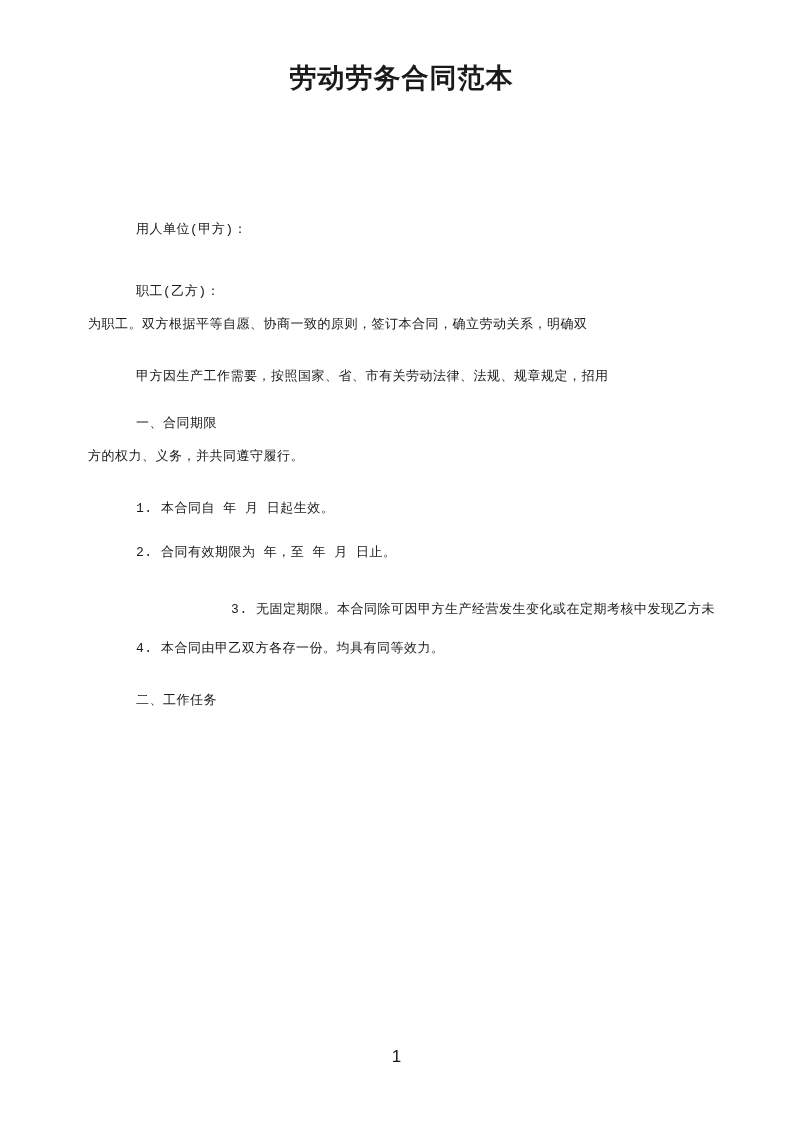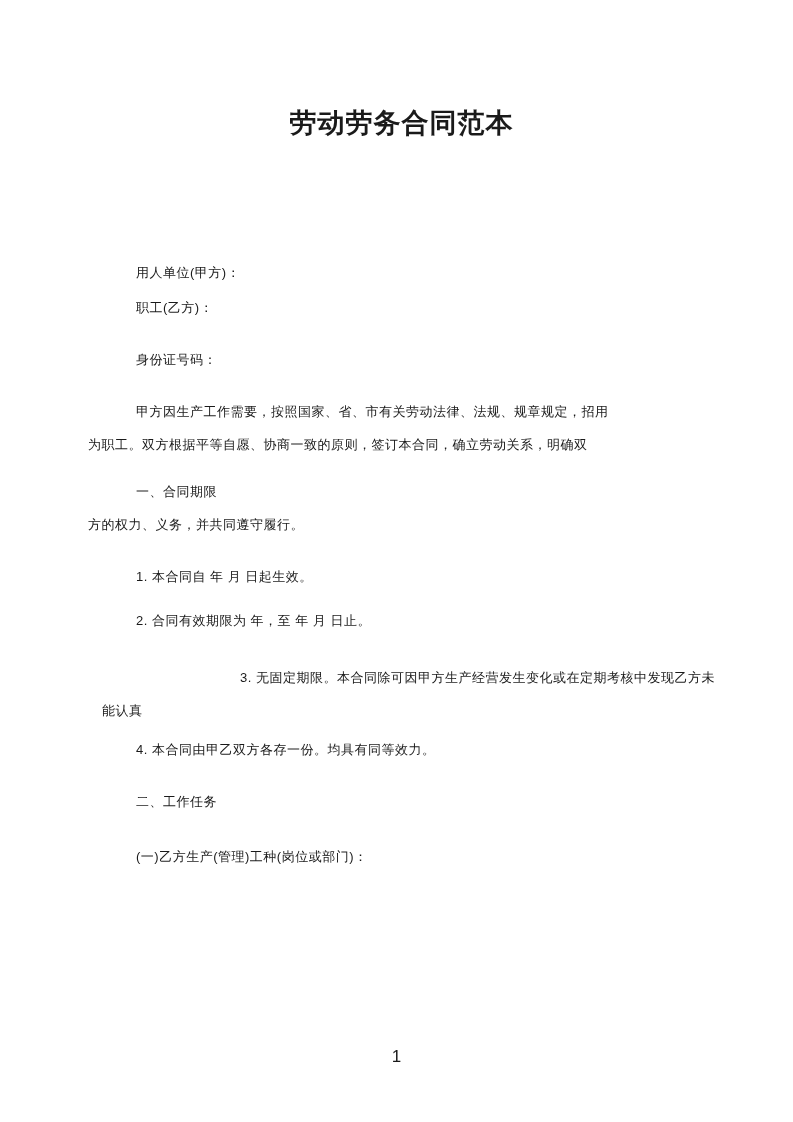--- a/index.html
+++ b/index.html
@@ -11,21 +11,22 @@
     position: relative;
     width: 793px;
     height: 1122px;
     background: #ffffff;
     overflow: hidden;
     font-family: "Liberation Sans", "DejaVu Sans", sans-serif;
     color: #1a1a1a;
     box-sizing: border-box;
   }
   .content {
-    padding: 103px 78px 0 88px;
+    padding: 60px 78px 0 88px;
+    font-family: Liberation Mono, monospace;
   }
   .doc-title {
     margin: 0;
     font-size: 27px;
     font-weight: 700;
     line-height: 40px;
     text-align: center;
     letter-spacing: 1px;
     white-space: nowrap;
   }
@@ -53,33 +54,30 @@
 </style>
 </head>
 <body>
 
 <div class="page">
   <div class="content">
 
     <h1 class="doc-title">劳动劳务合同范本</h1>
 
     <p class="line ind" style="margin-top:113px">用人单位(甲方)：</p>
-    <p class="line ind" style="margin-top:2px">职工(乙方)：</p>
-    <p class="line ind" style="margin-top:19px">身份证号码：</p>
+    <p class="line ind" style="margin-top:29px">职工(乙方)：</p>
 
+    <p class="line">为职工。双方根据平等自愿、协商一致的原则，签订本合同，确立劳动关系，明确双</p>
     <p class="line ind" style="margin-top:19px">甲方因生产工作需要，按照国家、省、市有关劳动法律、法规、规章规定，招用</p>
-    <p class="line">为职工。双方根据平等自愿、协商一致的原则，签订本合同，确立劳动关系，明确双</p>
     <p class="line ind" style="margin-top:14px">一、合同期限</p>
 
     <p class="line">方的权力、义务，并共同遵守履行。</p>
     <p class="line ind" style="margin-top:19px">1. 本合同自 年 月 日起生效。</p>
     <p class="line ind" style="margin-top:11px">2. 合同有效期限为 年，至 年 月 日止。</p>
     <p class="line ind3" style="margin-top:24px">3. 无固定期限。本合同除可因甲方生产经营发生变化或在定期考核中发现乙方未</p>
-    <p class="line ind-s">能认真</p>
     <p class="line ind" style="margin-top:6px">4. 本合同由甲乙双方各存一份。均具有同等效力。</p>
 
     <p class="line ind" style="margin-top:19px">二、工作任务</p>
-    <p class="line ind" style="margin-top:22px">(一)乙方生产(管理)工种(岗位或部门)：</p>
 
   </div>
 
   <div class="page-number">1</div>
 </div>
 
 </body></html>

